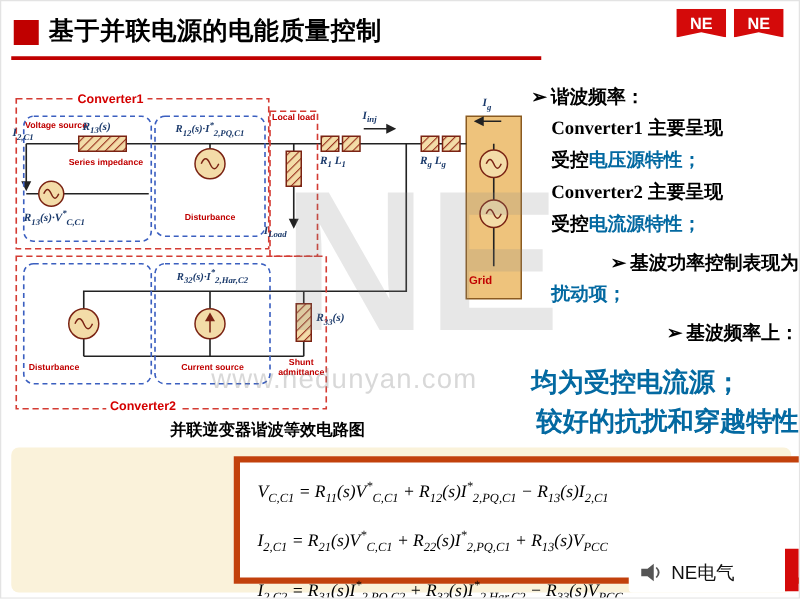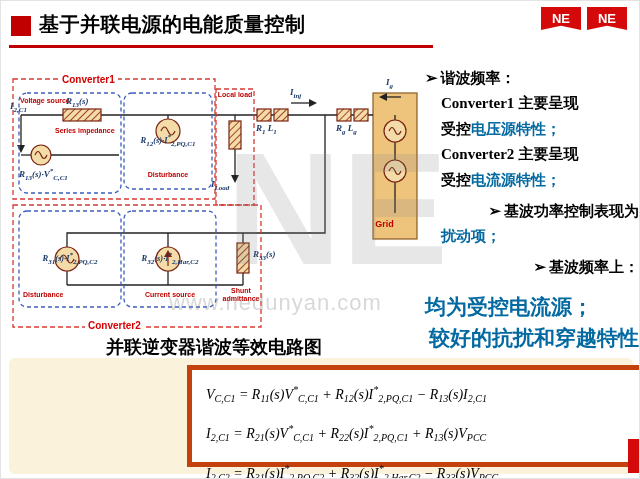--- a/index.html
+++ b/index.html
@@ -15,28 +15,28 @@
         font-size:13px;display:flex;align-items:center;justify-content:center;
         clip-path:polygon(0 0,100% 0,100% 100%,50% 82%,0 100%);}
   .flag1{left:540px;} .flag2{left:586px;}
 
   
   .diagram{position:absolute;left:6px;top:62px;width:414px;height:292px;z-index:1;}
   .diagram svg{position:absolute;left:0;top:0;}
   .lbl{position:absolute;font-family:"Liberation Serif",serif;font-style:italic;font-weight:700;
        color:#1b3a6b;font-size:9px;line-height:1.15;white-space:nowrap;z-index:2;}
   .lbl sub,.lbl sup{font-size:7px;}
-  .sm{font-size:8.5px;white-space:normal;margin-top:37px;}
+  .sm{font-size:8.5px;white-space:normal;}
   .rlbl{position:absolute;font-family:"Liberation Sans",sans-serif;font-weight:700;color:#c00000;
         font-size:7px;line-height:1.15;z-index:2;}
   .boxname{position:absolute;font-weight:700;color:#d40000;font-size:10px;background:#fff;
            padding:0 3px;z-index:2;font-family:"Liberation Sans",sans-serif;}
   .c{text-align:center;}
   .cap{position:absolute;left:0;top:272px;width:100%;text-align:center;font-weight:700;
-       font-size:18px;color:#000;z-index:2;font-family:"Liberation Sans",sans-serif;}
+       font-size:13px;color:#000;z-index:2;font-family:"Liberation Sans",sans-serif;}
 
   
   .wm-ne{position:absolute;left:225px;top:128px;font-size:160px;font-weight:800;line-height:1;
          color:rgba(135,135,135,.20);z-index:4;pointer-events:none;}
   .wm-url{position:absolute;left:168px;top:289px;font-size:22px;letter-spacing:1px;
           color:rgba(135,135,135,.32);z-index:4;pointer-events:none;}
 
   
   .bullets{position:absolute;left:424px;top:64px;width:214px;font-size:15px;font-weight:700;
            color:#000;line-height:25px;z-index:2;}
@@ -166,21 +166,20 @@
 
     <span class="lbl" style="left:3px;top:38px">I<sub>2,C1</sub></span>
     <span class="lbl" style="left:59px;top:33px">R<sub>13</sub>(s)</span>
     <span class="lbl" style="left:12px;top:104px">R<sub>13</sub>(s)·V<sup>*</sup><sub>C,C1</sub></span>
     <span class="lbl sm c" style="left:117px;top:33px;width:88px">R<sub>12</sub>(s)·I<sup>*</sup><sub>2,PQ,C1</sub></span>
     <span class="lbl" style="left:204px;top:116px">I<sub>Load</sub></span>
     <span class="lbl" style="left:283px;top:24px">I<sub>inj</sub></span>
     <span class="lbl" style="left:249px;top:60px">R<sub>1</sub> L<sub>1</sub></span>
     <span class="lbl" style="left:329px;top:60px">R<sub>g</sub> L<sub>g</sub></span>
     <span class="lbl" style="left:379px;top:14px">I<sub>g</sub></span>
-    <span class="lbl sm c" style="left:12px;top:151px;width:102px">R<sub>31</sub>(s)·I<sup>*</sup><sub>2,PQ,C2</sub></span>
     <span class="lbl sm c" style="left:117px;top:151px;width:92px">R<sub>32</sub>(s)·I<sup>*</sup><sub>2,Har,C2</sub></span>
     <span class="lbl" style="left:246px;top:186px">R<sub>33</sub>(s)</span>
 
     <div class="cap">并联逆变器谐波等效电路图</div>
   </section>
 
   <div class="wm-ne">NE</div>
   <div class="wm-url">www.nedunyan.com</div>
 
   <aside class="bullets">
@@ -197,15 +196,22 @@
   </aside>
 
   <section class="formula">
     <div class="eqbox">
       <div class="eq">V<sub>C,C1</sub> = R<sub>11</sub>(s)V<sup>*</sup><sub>C,C1</sub> + R<sub>12</sub>(s)I<sup>*</sup><sub>2,PQ,C1</sub> − R<sub>13</sub>(s)I<sub>2,C1</sub></div>
       <div class="eq">I<sub>2,C1</sub> = R<sub>21</sub>(s)V<sup>*</sup><sub>C,C1</sub> + R<sub>22</sub>(s)I<sup>*</sup><sub>2,PQ,C1</sub> + R<sub>13</sub>(s)V<sub>PCC</sub></div>
       <div class="eq">I<sub>2,C2</sub> = R<sub>31</sub>(s)I<sup>*</sup><sub>2,PQ,C2</sub> + R<sub>32</sub>(s)I<sup>*</sup><sub>2,Har,C2</sub> − R<sub>33</sub>(s)V<sub>PCC</sub></div>
     </div>
   </section>
 
+  <div class="brand">
+    <svg width="20" height="18" viewBox="0 0 20 18">
+      <polygon points="2,6 7,6 12,2 12,16 7,12 2,12" fill="#555"></polygon>
+      <path d="M14 5 q4 4 0 8" stroke="#555" stroke-width="1.4" fill="none"></path>
+    </svg>
+    <span class="brand-text">NE电气</span>
+  </div>
   <div class="red-tab"></div>
 
 </div>
 
 </body></html>

